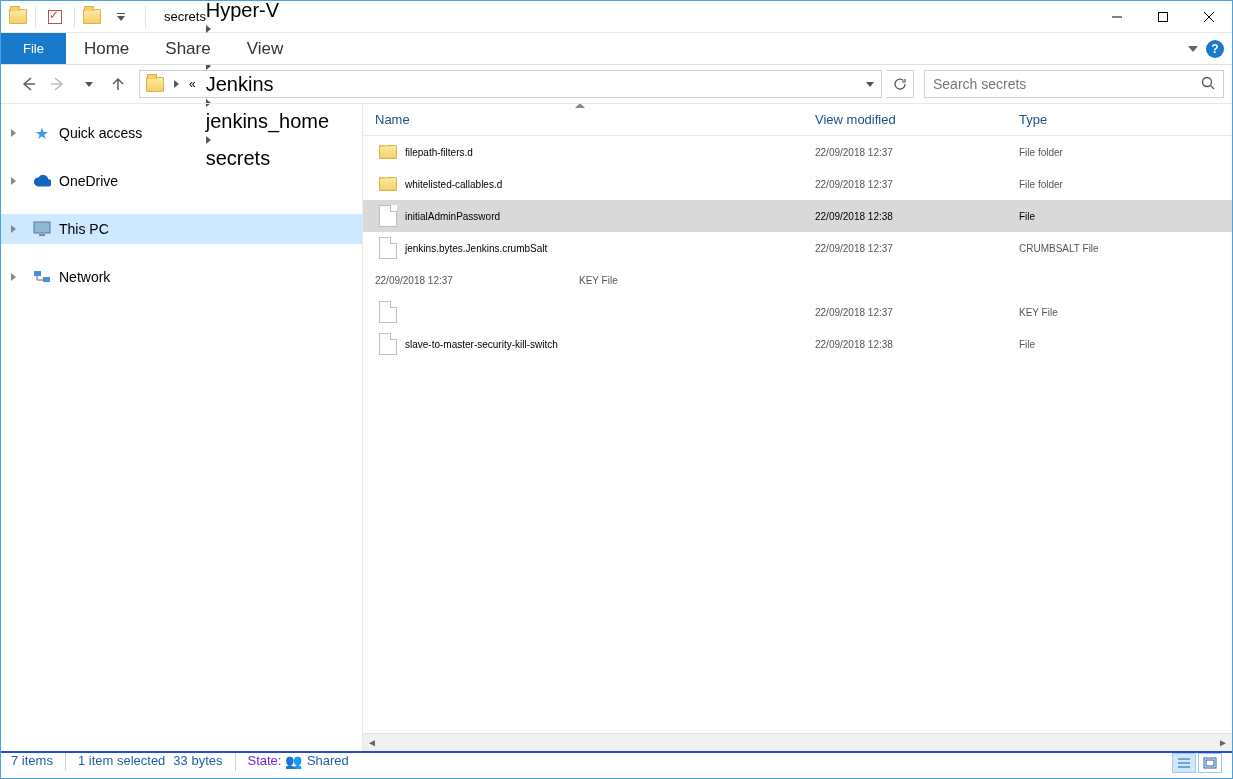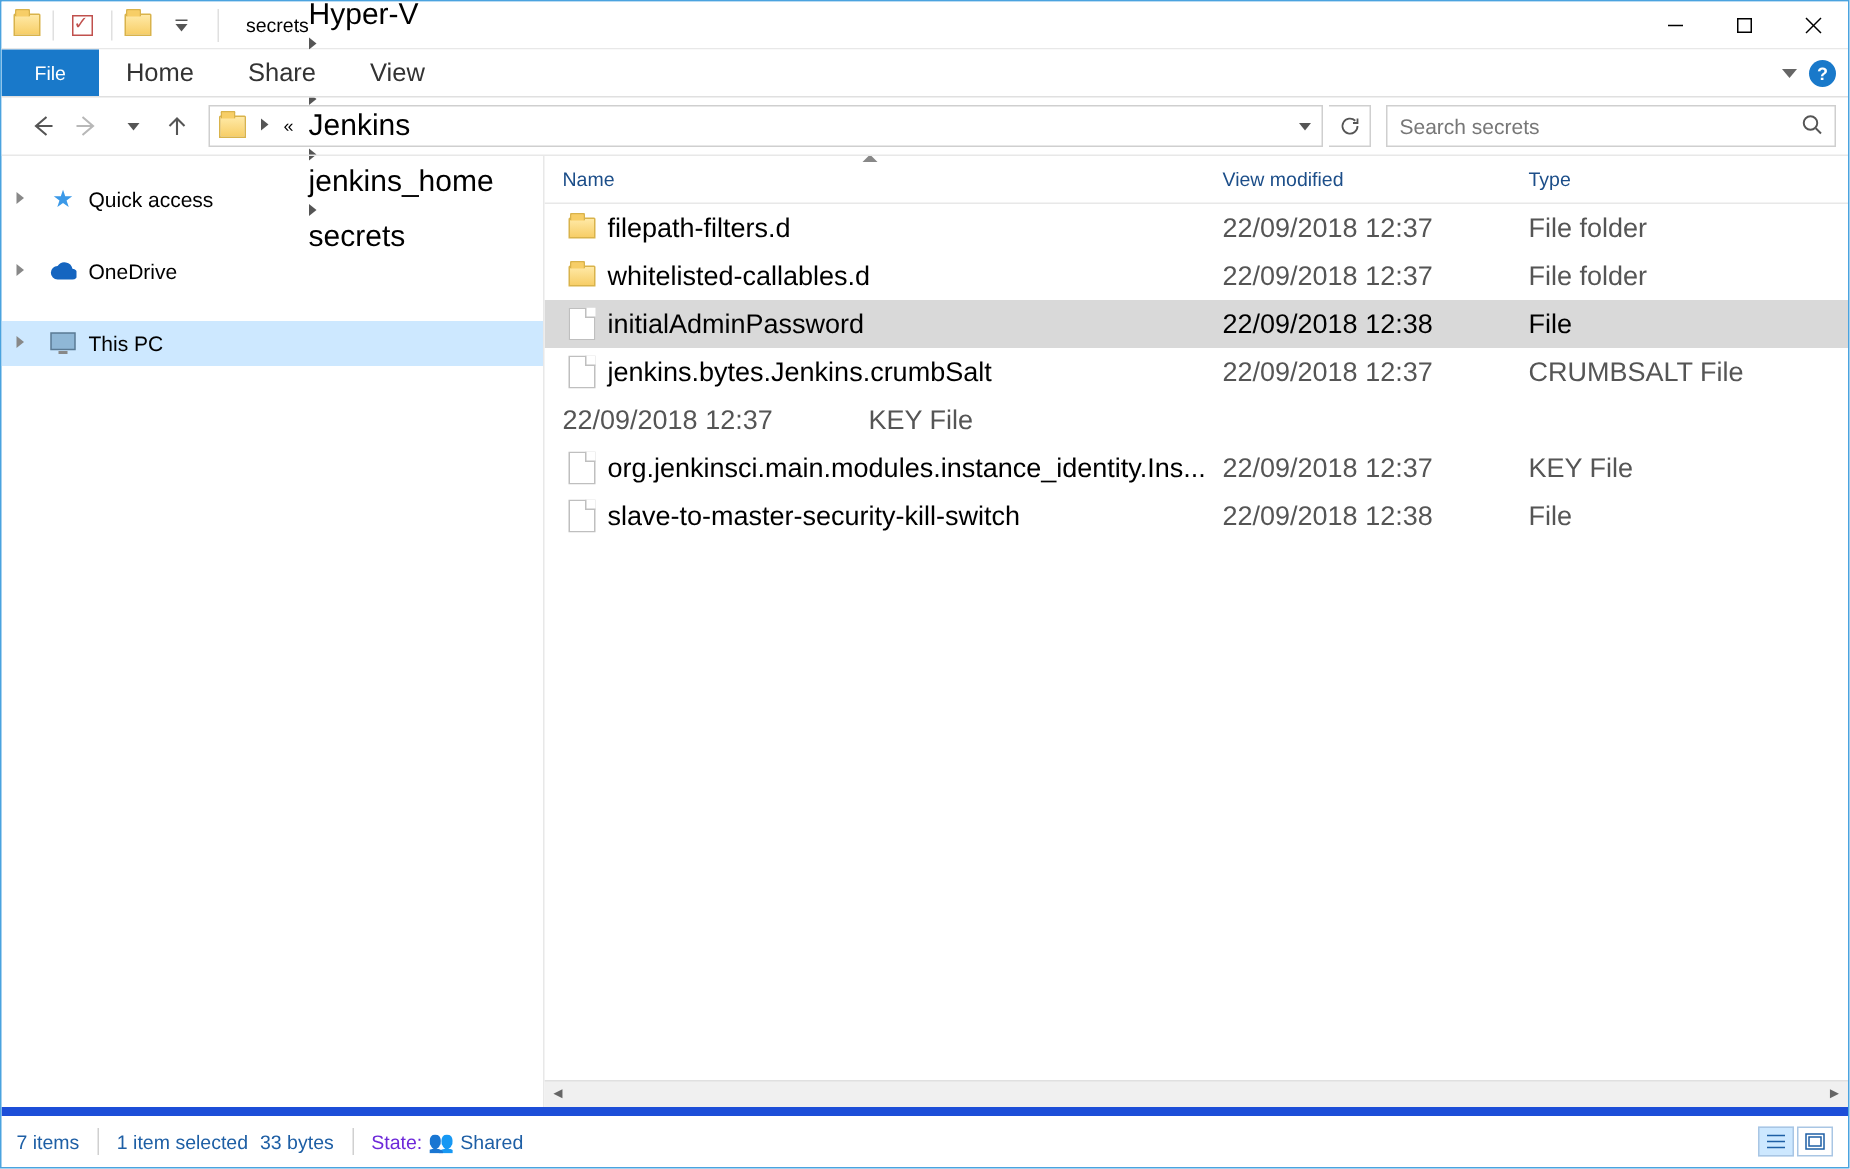--- a/index.html
+++ b/index.html
@@ -195,42 +195,42 @@
     position:relative;
   }
   .col{padding:0 12px;display:flex;align-items:center;height:100%;border-right:1px solid transparent;}
   .col-name{flex:0 0 440px;}
   .col-date{flex:0 0 204px;}
   .col-type{flex:1;}
   .sort-ind{
     position:absolute;top:-1px;left:212px;
     width:0;height:0;border-left:5px solid transparent;border-right:5px solid transparent;border-bottom:5px solid #888;
   }
-  .filelist{flex:1;overflow:auto;font-size:18px;}
+  .filelist{flex:1;overflow:auto;font-size:10px;}
   .row{
     display:flex;align-items:center;height:32px;
   }
   .row.selected{background:#d9d9d9;}
   .cell{padding:0 12px;color:#000;overflow:hidden;text-overflow:ellipsis;white-space:nowrap;}
   .cell-name{flex:0 0 440px;display:flex;align-items:center;gap:8px;padding-left:16px;}
   .cell-date{flex:0 0 204px;color:#000;}
   .row.selected .cell-date,.row.selected .cell-type{color:#000;}
   .row:not(.selected) .cell-date,.row:not(.selected) .cell-type{color:#555;}
   .cell-type{flex:1;}
   .file-ico{width:18px;height:22px;border:1px solid #bfbfbf;background:#fff;position:relative;flex-shrink:0;}
   .file-ico::after{content:"";position:absolute;top:-1px;right:-1px;width:6px;height:6px;background:#fff;border-left:1px solid #bfbfbf;border-bottom:1px solid #bfbfbf;}
   .hscroll{
     height:18px;background:#f0f0f0;display:flex;align-items:center;border-top:1px solid #e0e0e0;
   }
   .hscroll .sbtn{width:18px;height:18px;display:flex;align-items:center;justify-content:center;color:#666;font-size:10px;}
   .hscroll .track{flex:1;}
 
   
   .status{
-    height:40px;border-top:6px solid #1d4ed8;display:flex;align-items:center;padding:0 10px;font-size:13px;color:#1e5fa5;gap:0;
+    height:27px;border-top:2px solid #1d4ed8;display:flex;padding:0 10px;font-size:13px;color:#1e5fa5;gap:0;
   }
   .status .sdiv{width:1px;height:18px;background:#d0d0d0;margin:0 12px;}
   .status .black{color:#6d28d9;}
   .status .views{margin-left:auto;display:flex;gap:2px;}
   .viewbtn{width:24px;height:20px;border:1px solid #a9c6e4;display:flex;align-items:center;justify-content:center;}
   .viewbtn.active{background:#cde8ff;}
   .people-icon{color:#1e5fa5;font-size:14px;margin-right:4px;}
 </style>
 </head>
 <body>
@@ -349,20 +349,31 @@
         <span class="exp"></span>
         <span class="nav-icon pc-icon">
           <svg width="18" height="16" viewBox="0 0 18 16">
             <rect x="1" y="1" width="16" height="11" fill="#8fb7d6" stroke="#5a7a94"></rect>
             <rect x="6" y="13" width="6" height="2" fill="#888"></rect>
           </svg>
         </span>
         <span>This PC</span>
       </div>
       <div class="navgap"></div>
+      <div class="navitem">
+        <span class="exp"></span>
+        <span class="nav-icon net-icon">
+          <svg width="18" height="16" viewBox="0 0 18 16">
+            <rect x="1" y="2" width="7" height="5" fill="#4a90d9"></rect>
+            <rect x="10" y="8" width="7" height="5" fill="#4a90d9"></rect>
+            <path d="M4 7v4h6" stroke="#666" fill="none"></path>
+          </svg>
+        </span>
+        <span>Network</span>
+      </div>
     </div>
   <div class="filepane">
     <div class="cols">
       <div class="sort-ind"></div>
       <div class="col col-name">Name</div>
       <div class="col col-date">View modified</div>
       <div class="col col-type">Type</div>
     </div>
     <div class="filelist" id="filelist">
         <div class="row">
@@ -397,21 +408,20 @@
           <div class="cell cell-date">22/09/2018 12:37</div>
           <div class="cell cell-type">CRUMBSALT File</div>
         </div>
         <div class="row">
           <div class="cell cell-date">22/09/2018 12:37</div>
           <div class="cell cell-type">KEY File</div>
         </div>
         <div class="row">
           <div class="cell cell-name">
             <div class="file-ico"></div>
-            <span>org.jenkinsci.main.modules.instance_identity.Ins...</span>
           </div>
           <div class="cell cell-date">22/09/2018 12:37</div>
           <div class="cell cell-type">KEY File</div>
         </div>
         <div class="row">
           <div class="cell cell-name">
             <div class="file-ico"></div>
             <span>slave-to-master-security-kill-switch</span>
           </div>
           <div class="cell cell-date">22/09/2018 12:38</div>

